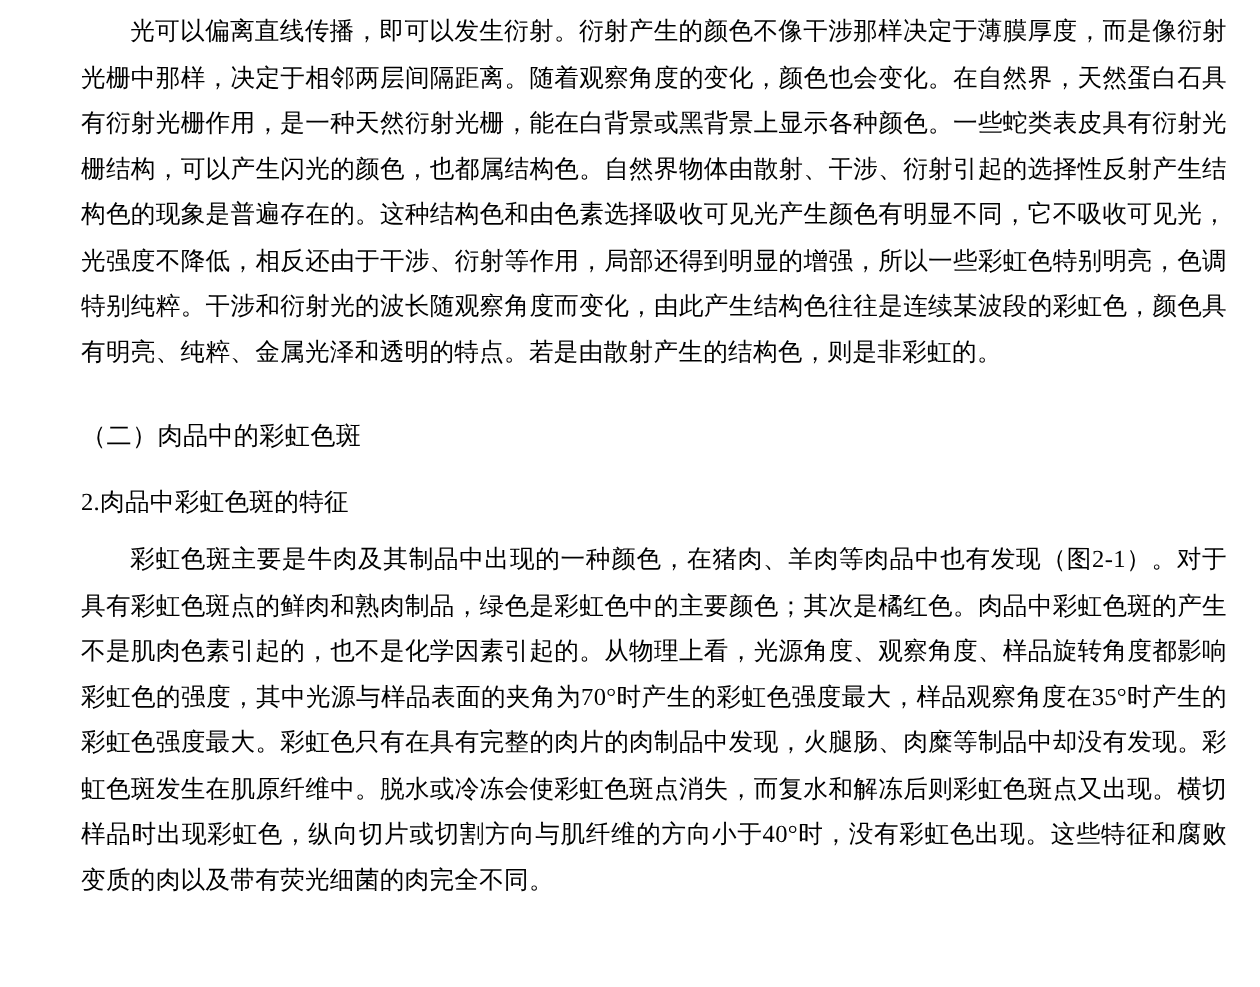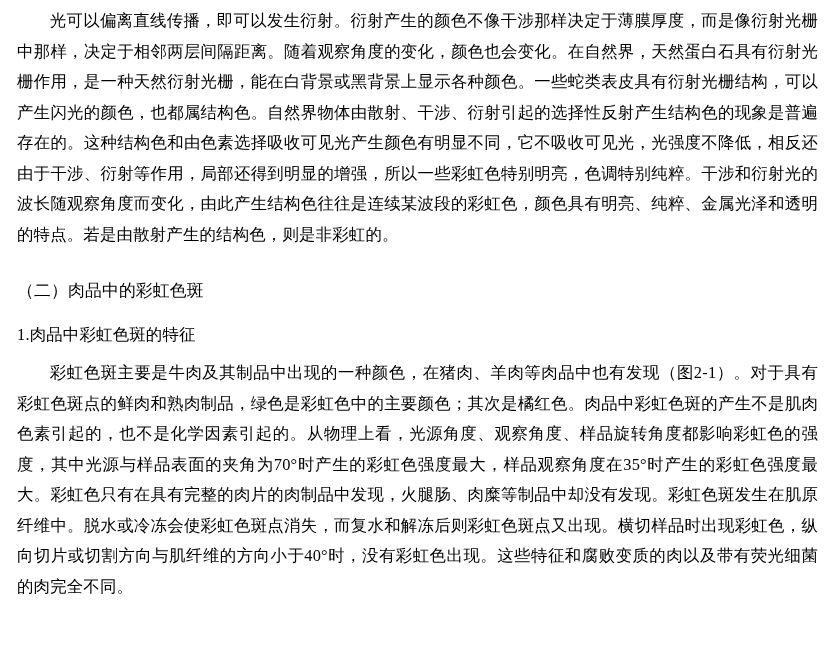--- a/index.html
+++ b/index.html
@@ -11,21 +11,21 @@
     width: 840px;
     height: 658px;
     font-family: "Liberation Serif", "DejaVu Serif", serif;
     color: #000000;
     overflow: hidden;
   }
   .page {
     width: 840px;
     height: 658px;
     box-sizing: border-box;
-    padding: 6px 22px 0 17px;
+    padding: 6px 22px 0 54px;
     position: relative;
   }
   p.body-text {
     margin: 0;
     font-size: 16.4px;
     line-height: 30.5px;
     text-align: justify;
     text-justify: inter-ideograph;
     letter-spacing: 0.2px;
   }
@@ -56,19 +56,19 @@
 <div class="page">
 
   <p class="body-text indent-2">光可以偏离直线传播，即可以发生衍射。衍射产生的颜色不像干涉那样决定于薄膜厚度，而是像衍射光栅中那样，决定于相邻两层间隔距离。随着观察角度的变化，颜色也会变化。在自然界，天然蛋白石具有衍射光栅作用，是一种天然衍射光栅，能在白背景或黑背景上显示各种颜色。一些蛇类表皮具有衍射光栅结构，可以产生闪光的颜色，也都属结构色。自然界物体由散射、干涉、衍射引起的选择性反射产生结构色的现象是普遍存在的。这种结构色和由色素选择吸收可见光产生颜色有明显不同，它不吸收可见光，光强度不降低，相反还由于干涉、衍射等作用，局部还得到明显的增强，所以一些彩虹色特别明亮，色调特别纯粹。干涉和衍射光的波长随观察角度而变化，由此产生结构色往往是连续某波段的彩虹色，颜色具有明亮、纯粹、金属光泽和透明的特点。若是由散射产生的结构色，则是非彩虹的。</p>
 
   <div class="gap-lg"></div>
 
   <h2 class="section-heading">（二）肉品中的彩虹色斑</h2>
 
   <div class="gap-md"></div>
 
-  <h3 class="sub-heading">1.肉品中彩虹色斑的特征</h3>
+  <h3 class="sub-heading">2.肉品中彩虹色斑的特征</h3>
 
   <div class="gap-sm"></div>
 
   <p class="body-text indent-2">彩虹色斑主要是牛肉及其制品中出现的一种颜色，在猪肉、羊肉等肉品中也有发现（图2-1）。对于具有彩虹色斑点的鲜肉和熟肉制品，绿色是彩虹色中的主要颜色；其次是橘红色。肉品中彩虹色斑的产生不是肌肉色素引起的，也不是化学因素引起的。从物理上看，光源角度、观察角度、样品旋转角度都影响彩虹色的强度，其中光源与样品表面的夹角为70°时产生的彩虹色强度最大，样品观察角度在35°时产生的彩虹色强度最大。彩虹色只有在具有完整的肉片的肉制品中发现，火腿肠、肉糜等制品中却没有发现。彩虹色斑发生在肌原纤维中。脱水或冷冻会使彩虹色斑点消失，而复水和解冻后则彩虹色斑点又出现。横切样品时出现彩虹色，纵向切片或切割方向与肌纤维的方向小于40°时，没有彩虹色出现。这些特征和腐败变质的肉以及带有荧光细菌的肉完全不同。</p>
 
 </div>
 
 </body></html>

